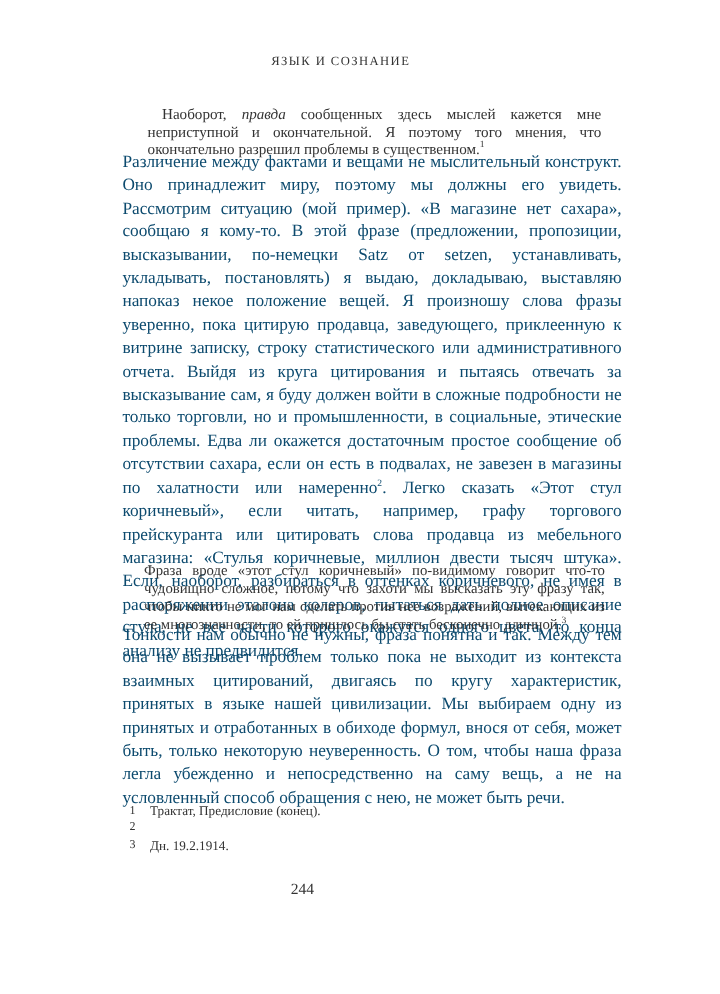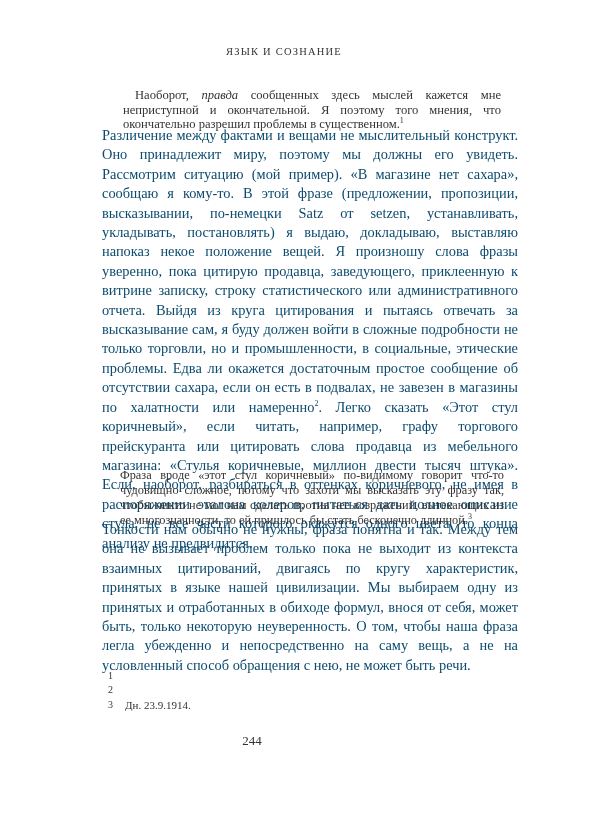--- a/index.html
+++ b/index.html
@@ -44,23 +44,24 @@
   <p><span>Фраза вроде «этот стул коричневый» по-видимому говорит что-то чудовищно сложное, потому что захоти мы высказать эту фразу так, чтобы никто не мог нам сделать против нее возражений, вытекающих из ее многозначности, то ей пришлось бы стать бесконечно длинной.</span><sup>3</sup></p>
 </div>
 
 <div class="body-text" id="para2">
   <p>Тонкости нам обычно не нужны, фраза понятна и так. Между тем она не вызывает проблем только пока не выходит из контекста взаимных цитирований, двигаясь по кругу характеристик, принятых в языке нашей цивилизации. Мы выбираем одну из принятых и отработанных в обиходе формул, внося от себя, может быть, только некоторую неуверенность. О том, чтобы наша фраза легла убежденно и непосредственно на саму вещь, а не на условленный способ обращения с нею, не может быть речи.</p>
 </div>
 
 <div class="footnotes">
   <div class="footnote">
     <span class="fn-num">1</span>
+    <span>Трактат, Предисловие (конец).</span>
   </div>
   <div class="footnote">
     <span class="fn-num">2</span>
   </div>
   <div class="footnote">
     <span class="fn-num">3</span>
-    <span>Дн. 23.9.1914.</span>
+    <span>Дн. 19.2.1914.</span>
   </div>
 </div>
 
 <div class="page-number">244</div>
 
 </body></html>

